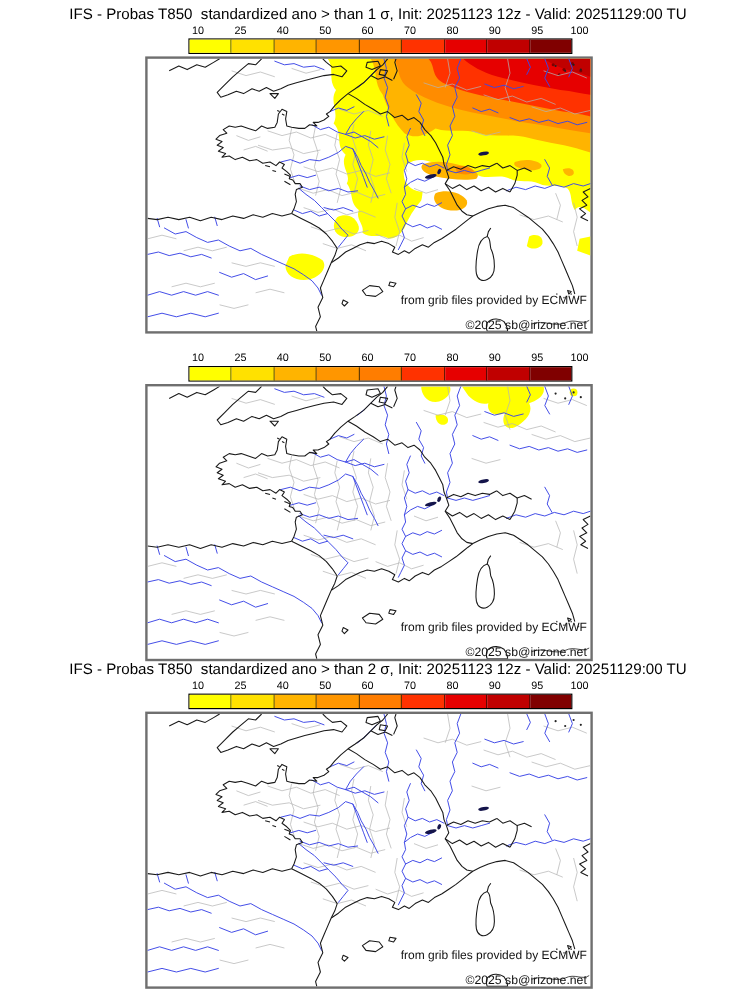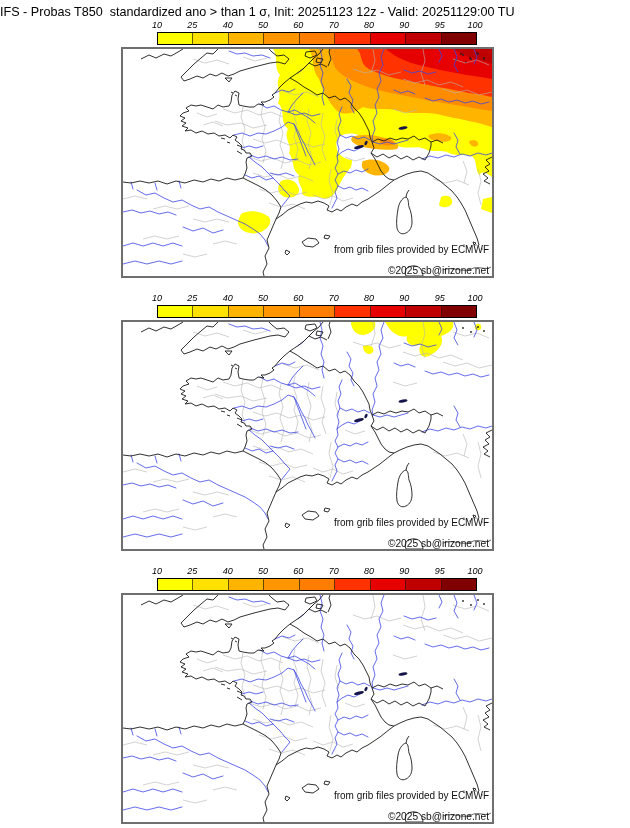--- a/index.html
+++ b/index.html
@@ -1,20 +1,20 @@
 <!DOCTYPE html>
 <html><head>
 <meta charset="utf-8">
 <style>
   html,body{margin:0;padding:0;background:#fff;}
   body{width:630px;height:828px;font-family:"Liberation Sans",sans-serif;-webkit-font-smoothing:antialiased;}
   .stage{position:relative;width:630px;height:828px;background:#fff;overflow:hidden;}
   .panel{position:absolute;left:0;width:630px;height:273px;}
-  .ptitle{position:absolute;top:5px;left:0;width:100%;font-size:12.6px;color:#000;white-space:pre;letter-spacing:0;}
-  .ticks{position:absolute;top:20px;left:157px;width:318px;height:11px;font-size:9px;color:#000;font-style:italic;}
+  .ptitle{position:absolute;top:5px;left:0;width:100%;text-align:center;font-size:12.6px;color:#000;white-space:pre;letter-spacing:0;}
+  .ticks{position:absolute;top:20px;left:165px;width:318px;height:11px;font-size:9px;color:#000;}
   .tick{position:absolute;top:0;transform:translateX(-50%);}
   .cbar{position:absolute;top:32px;left:157px;width:318px;height:11px;border:1px solid #000;display:flex;box-sizing:content-box;}
   .cbcell{flex:1 1 auto;border-right:1px solid rgba(20,10,0,.65);}
   .cbcell:last-child{border-right:none;}
   .map{position:absolute;top:47px;left:121px;width:369px;height:227px;border:2px solid #6f6f6f;background:#fff;}
   .map svg{display:block;width:369px;height:227px;}
   svg text{font-family:"Liberation Sans",sans-serif;fill:#111;}
   .attr{font-size:10px;}
   .copy{font-size:10.2px;}
 </style>
@@ -261,20 +261,21 @@
           <circle fill="#FFFF00" cx="355" cy="5" r="3.2"></circle>
         </g>
         <use href="#basemap" xlink:href="#basemap"></use>
         <text class="attr" x="366" y="204" text-anchor="end">from grib files provided by ECMWF</text>
         <text class="copy" x="366" y="225" text-anchor="end">©2025 sb@irizone.net</text>
       </svg>
     </div>
   </section>
 
   <section class="panel" style="top:546px">
+    <div class="ptitle">IFS - Probas T850  standardized ano &gt; than 2 σ, Init: 20251123 12z - Valid: 20251129:00 TU</div>
     <div class="ticks">
         <span class="tick" style="left: 0px;">10</span>
         <span class="tick" style="left: 35.3333px;">25</span>
         <span class="tick" style="left: 70.6667px;">40</span>
         <span class="tick" style="left: 106px;">50</span>
         <span class="tick" style="left: 141.333px;">60</span>
         <span class="tick" style="left: 176.667px;">70</span>
         <span class="tick" style="left: 212px;">80</span>
         <span class="tick" style="left: 247.333px;">90</span>
         <span class="tick" style="left: 282.667px;">95</span>

